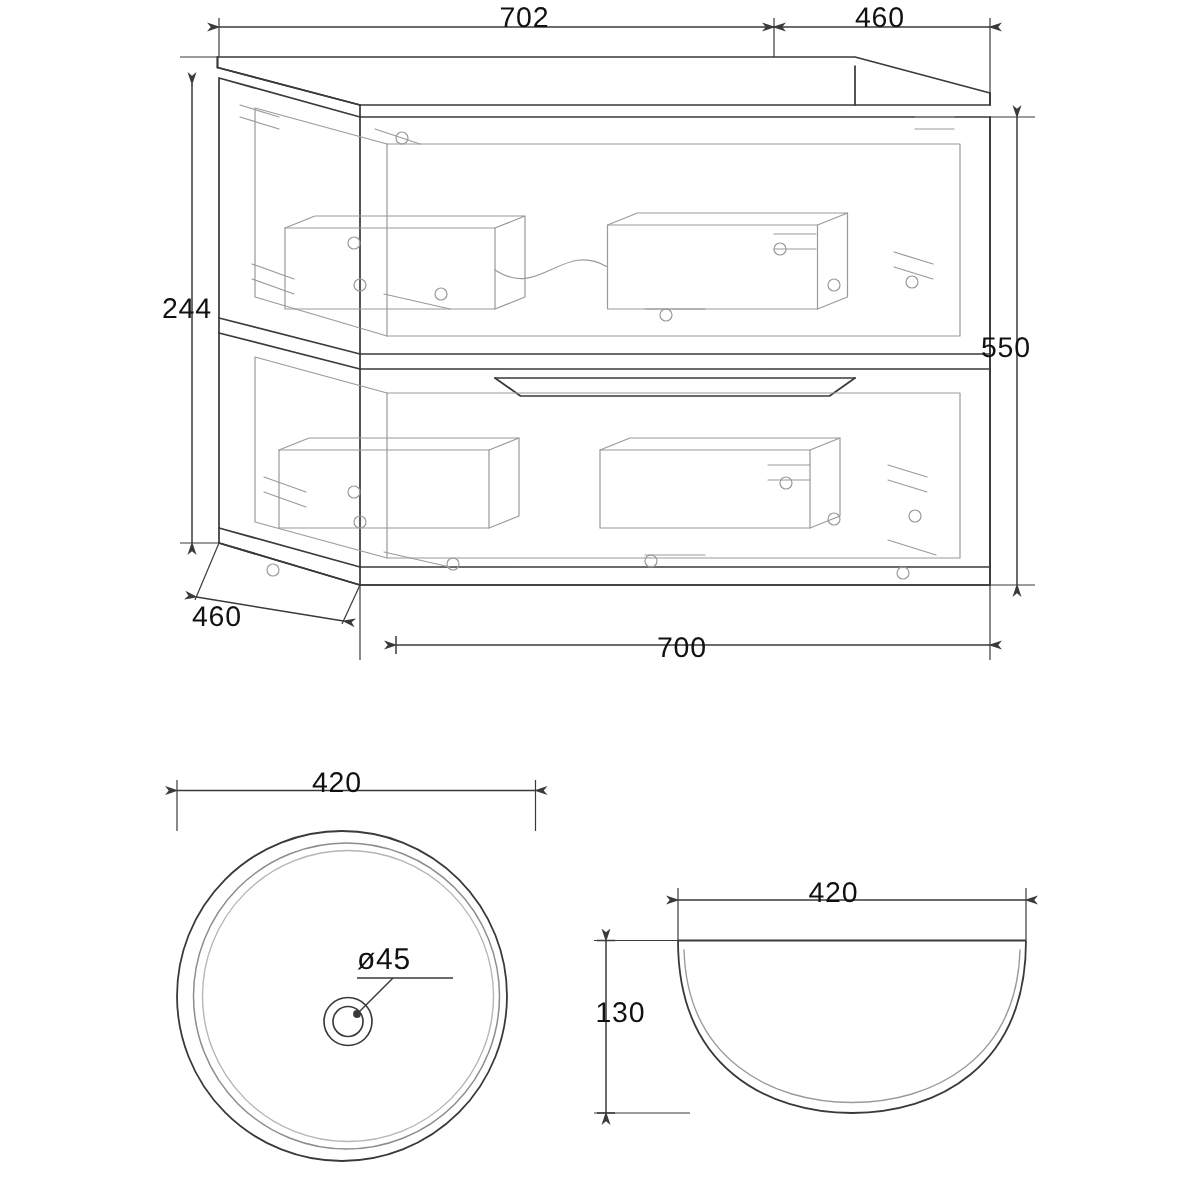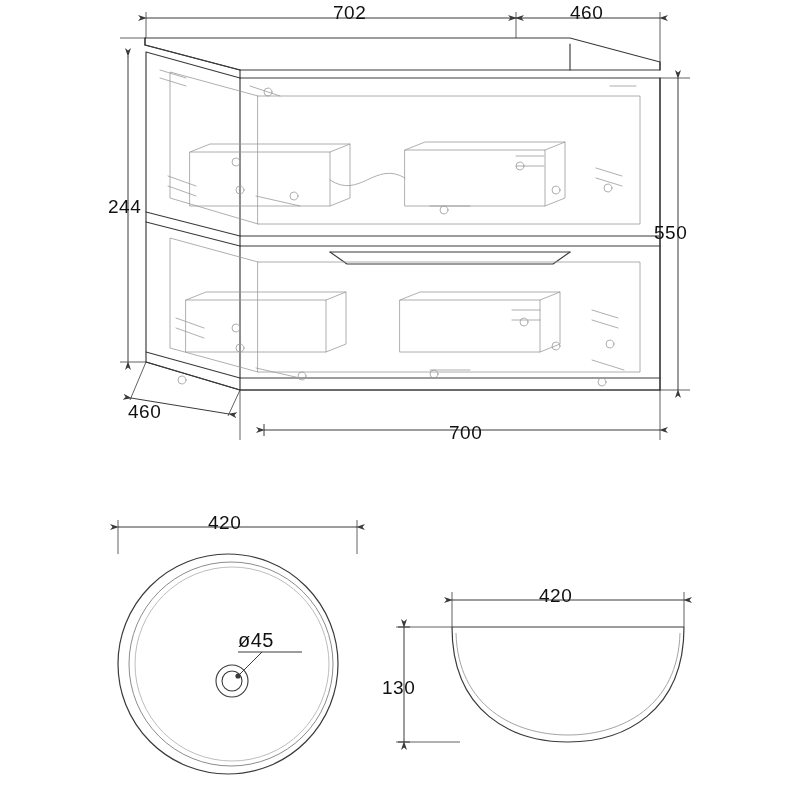--- a/index.html
+++ b/index.html
@@ -199,23 +199,23 @@
   <div class="dim-text" style="left:333px; top:2px;">702</div>
 
   <div class="dim-text" style="left:570px; top:2px;">460</div>
 
   <div class="dim-text" style="left:108px; top:196px;">244</div>
 
   <div class="dim-text" style="left:654px; top:222px;">550</div>
 
   <div class="dim-text" style="left:128px; top:401px;">460</div>
 
-  <div class="dim-text" style="left:449px; top:422px;">700</div>
+  <div class="dim-text" style="left:438px; top:422px;">700</div>
 
   <div class="dim-text" style="left:208px; top:512px;">420</div>
 
   <div class="dim-text small" style="left:238px; top:629px;">ø45</div>
 
   <div class="dim-text" style="left:539px; top:585px;">420</div>
 
-  <div class="dim-text" style="left:382px; top:665px;margin-top:12px;">130</div>
+  <div class="dim-text" style="left:397px; top:665px;">130</div>
 
 </div>
 
 </body></html>

